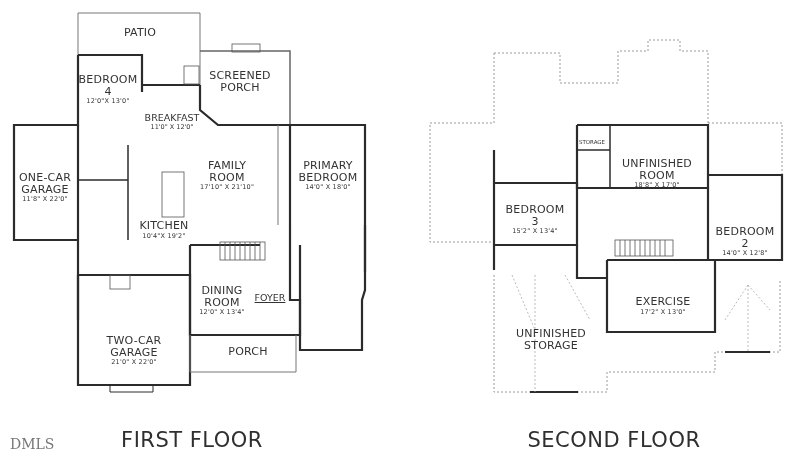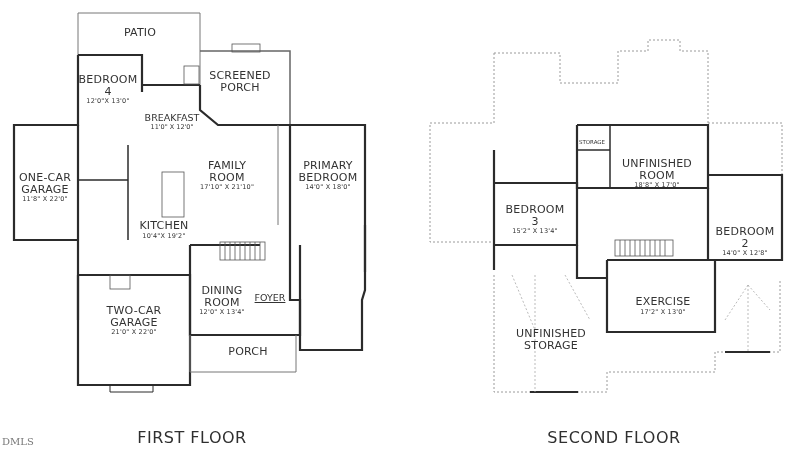--- a/index.html
+++ b/index.html
@@ -3,22 +3,22 @@
 <meta charset="utf-8">
 <style>
   html,body{margin:0;padding:0;background:#ffffff;}
   body{width:800px;height:466px;position:relative;overflow:hidden;font-family:"DejaVu Sans","Liberation Sans",sans-serif;color:#2b2b2b;}
   svg{position:absolute;left:0;top:0;}
   .lbl{position:absolute;text-align:center;line-height:1.05;color:#333;white-space:nowrap;transform:translateX(-50%);}
   .rm{font-size:11px;letter-spacing:0.2px;}
   .dim{font-size:6.5px;display:block;margin-top:1px;}
   .rm-sm{font-size:9.5px;text-align:center;}
   .tiny{font-size:5.5px;}
-  .floor-title{position:absolute;font-size:16px;letter-spacing:0.5px;color:#2f2f2f;transform:translateX(-50%);}
-  .watermark{position:absolute;left:2px;top:436px;font-size:10px;color:#777;font-family:"DejaVu Serif",serif;}
+  .floor-title{position:absolute;font-size:21px;letter-spacing:0.5px;color:#2f2f2f;transform:translateX(-50%);}
+  .watermark{position:absolute;left:10px;top:436px;font-size:14px;color:#777;font-family:"DejaVu Serif",serif;}
 </style>
 </head>
 <body>
 
 <svg width="800" height="466" viewBox="0 0 800 466">
   <g fill="none" stroke="#2b2b2b" stroke-width="2.2">
 
     <polyline points="78,55 78,13 200,13 200,85" stroke="#777" stroke-width="1"></polyline>
 
     <polyline points="78,55 142,55 142,92"></polyline>
@@ -152,21 +152,21 @@
 <div class="lbl rm" style="left:222px;top:285px;">
   <span>DINING</span><br>
   <span>ROOM</span>
   <span class="dim">12'0" X 13'4"</span>
 </div>
 
 <div class="lbl rm-sm" style="left:270px;top:293px;text-decoration:underline;">
   <span>FOYER</span>
 </div>
 
-<div class="lbl rm" style="left:134px;top:305px;">
+<div class="lbl rm" style="left:134px;top:335px;">
   <span>TWO-CAR</span><br>
   <span>GARAGE</span>
   <span class="dim">21'0" X 22'0"</span>
 </div>
 
 <div class="lbl rm" style="left:248px;top:346px;">
   <span>PORCH</span>
 </div>
 
 <div class="lbl tiny" style="left:592px;top:140px;">

